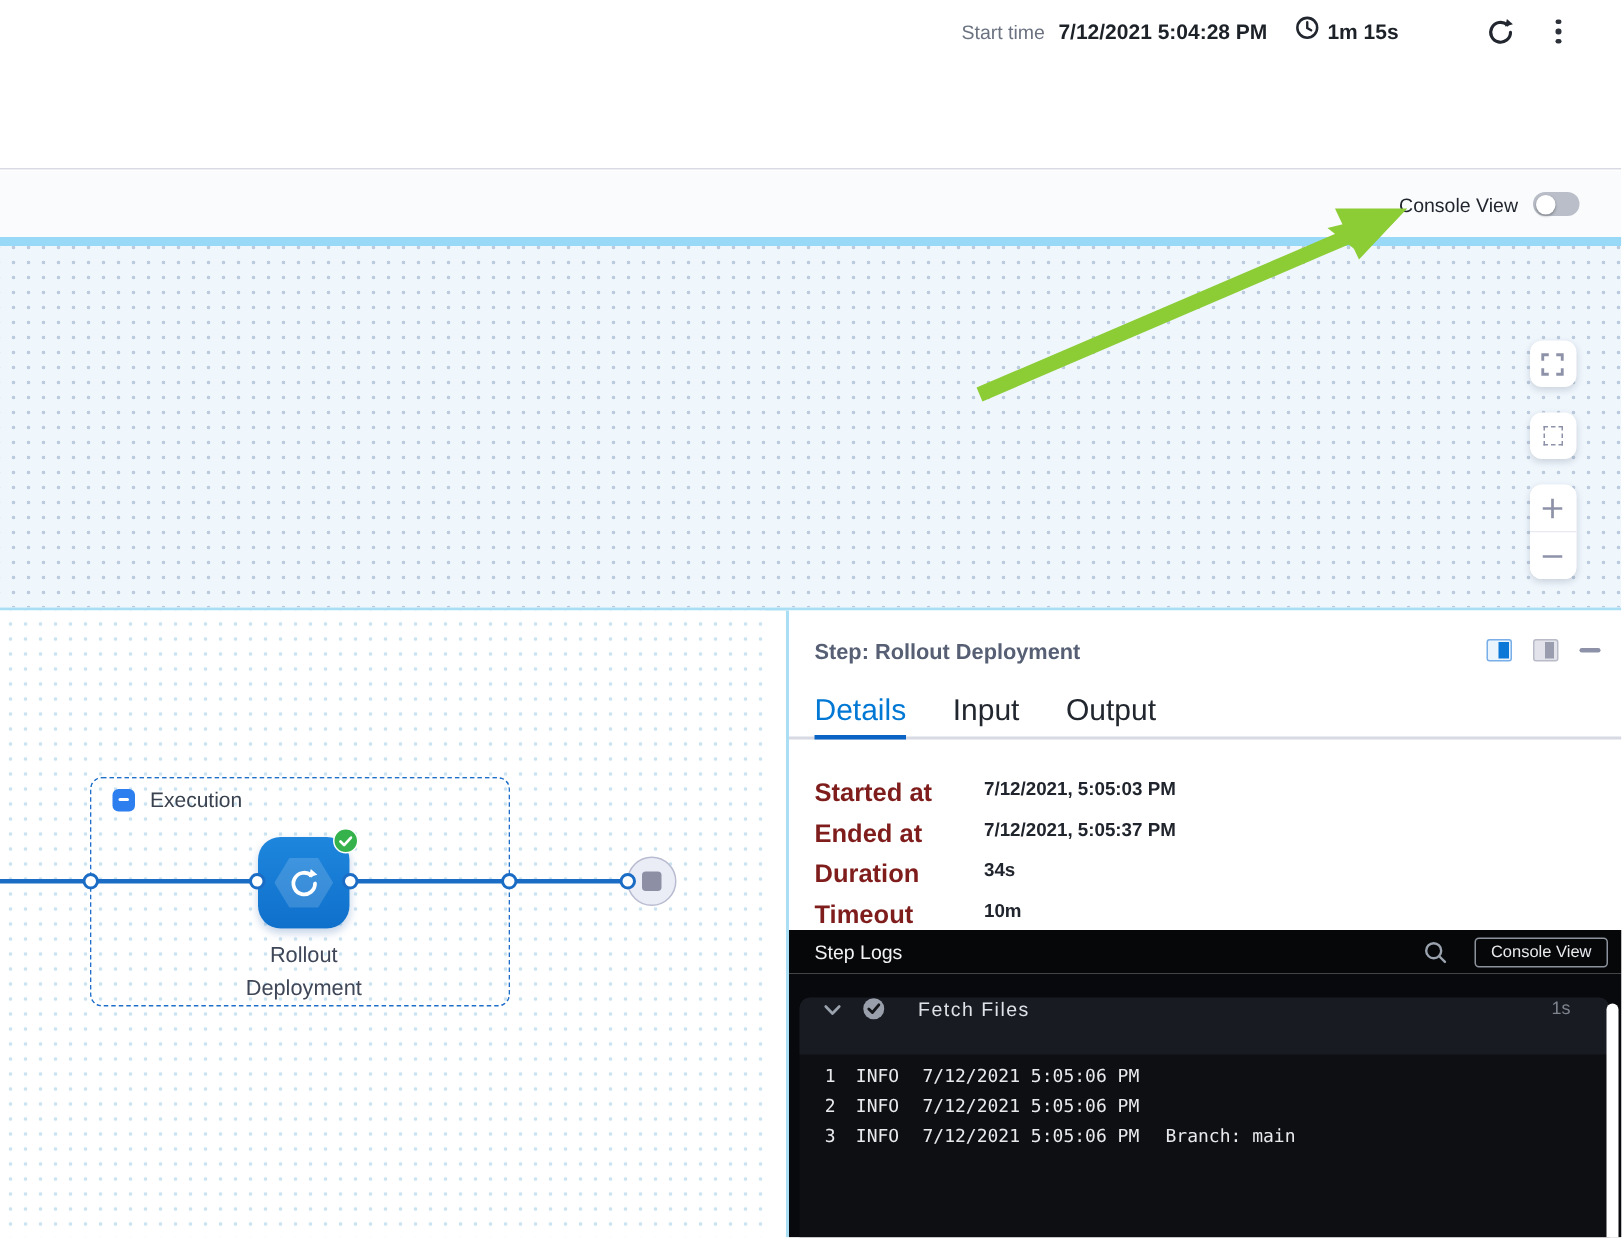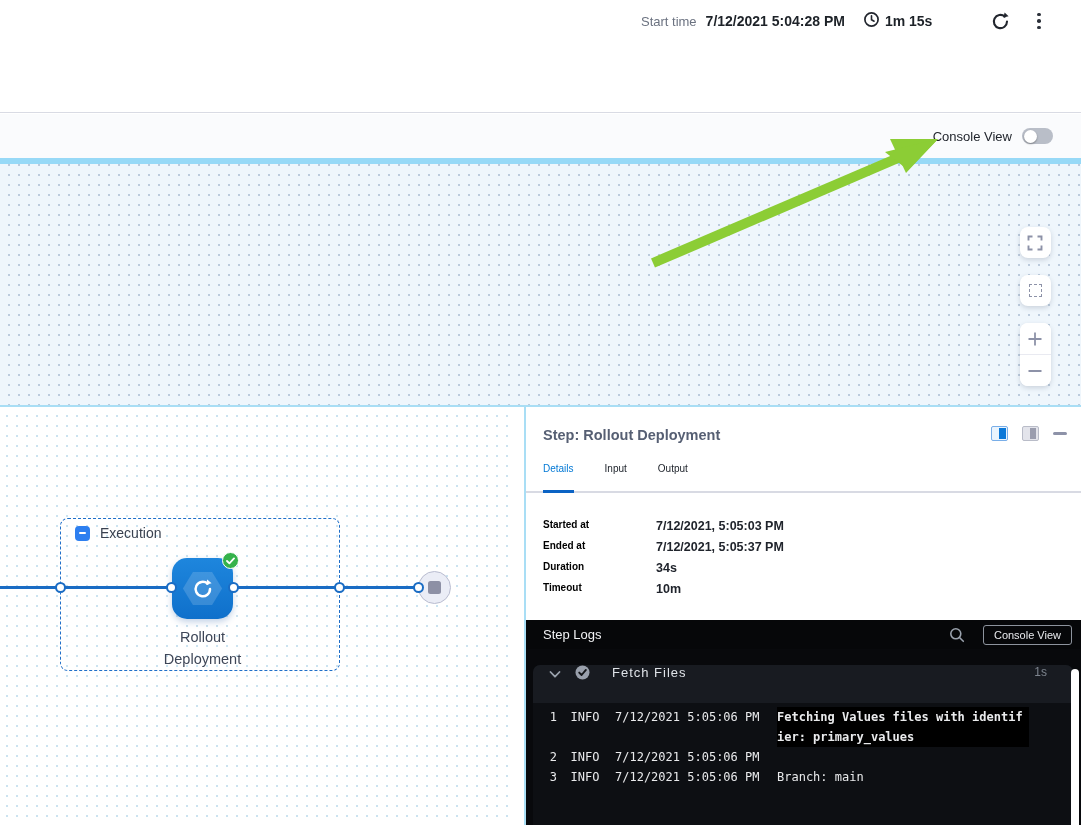--- a/index.html
+++ b/index.html
@@ -72,26 +72,26 @@
   .panel-header { position:absolute; left:0; top:0; width:100%; height:56px; }
   .panel-title { position:absolute; left:17px; top:20px; font-size:14.5px; font-weight:bold; color:#565f73; }
   .panel-icons { position:absolute; right:28px; top:19px; display:flex; align-items:center; gap:14px; }
   .split-icon-a { width:17px; height:15px; border:1.5px solid #79aee8; border-radius:2px; background:#eaf4fd; position:relative; cursor:pointer; }
   .split-icon-a i { position:absolute; right:1px; top:1px; bottom:1px; width:7px; background:#0b78d8; display:block; }
   .split-icon-b { width:17px; height:15px; border:1.5px solid #b9bcc8; border-radius:2px; background:#e3e4eb; position:relative; cursor:pointer; }
   .split-icon-b i { position:absolute; right:2px; top:1px; bottom:1px; width:6px; background:#9a9dae; display:block; }
   .min-icon { width:14px; height:2.5px; background:#8d92a8; border-radius:2px; cursor:pointer; }
 
   .tabs { position:absolute; left:0; top:56px; width:100%; height:30px; border-bottom:2px solid #d8dae3; display:flex; gap:31px; padding-left:17px; }
-  .tab { font-size:10px; color:#22272f; padding-bottom:21px; cursor:pointer; border-bottom:3px solid transparent; margin-bottom:-2px; }
+  .tab { font-size:20px; color:#22272f; padding-bottom:21px; cursor:pointer; border-bottom:3px solid transparent; margin-bottom:-2px; }
   .tab.active { color:#0278d5; border-bottom-color:#0b63c4; }
 
   .details-list { position:absolute; left:17px; top:112px; }
   .detail-row { display:flex; margin-bottom:7px; }
-  .detail-label { width:113px; font-size:10px; font-weight:bold; color:#000000; }
+  .detail-label { width:113px; font-size:17px; font-weight:bold; color:#7f1d1d; }
   .detail-value { font-size:12.5px; font-weight:bold; color:#20242c; }
 
   
   .logs-bar { position:absolute; left:0; top:213px; width:556px; height:29px; background:#060709; display:flex; align-items:center;gap:24px; }
   .logs-title { color:#f2f3f5; font-size:13px; margin-left:17px; flex:0 0 auto; }
   .logs-bar-right { margin-left:auto; display:flex; align-items:center; gap:16px; margin-right:10px; }
   .console-view-btn { background:transparent; border:1px solid #8d939d; border-radius:3px; color:#e8eaed; font-size:11px; padding:3px 10px; cursor:pointer; font-family:"Liberation Sans", sans-serif; }
 
   .log-area { position:absolute; left:0; top:242px; width:556px; height:176px; background:#08090c; }
   .right-gutter { position:absolute; left:556px; top:210px; width:15px; height:208px; background:#f1f2f7; border-left:1px solid #dcdee6; }
@@ -292,21 +292,20 @@
             </span>
             <span class="log-section-name">Fetch Files</span>
             <span class="log-section-duration">1s</span>
           </div>
 
           <div class="log-entries">
             <div class="log-entry">
               <span class="col-num">1</span>
               <span class="col-level">INFO</span>
               <span class="col-time">7/12/2021 5:05:06 PM</span>
-              <span class="col-msg msg-bold">Fetching Values files with identifier: primary_values</span>
             </div>
             <div class="log-entry">
               <span class="col-num">2</span>
               <span class="col-level">INFO</span>
               <span class="col-time">7/12/2021 5:05:06 PM</span>
             </div>
             <div class="log-entry">
               <span class="col-num">3</span>
               <span class="col-level">INFO</span>
               <span class="col-time">7/12/2021 5:05:06 PM</span>

